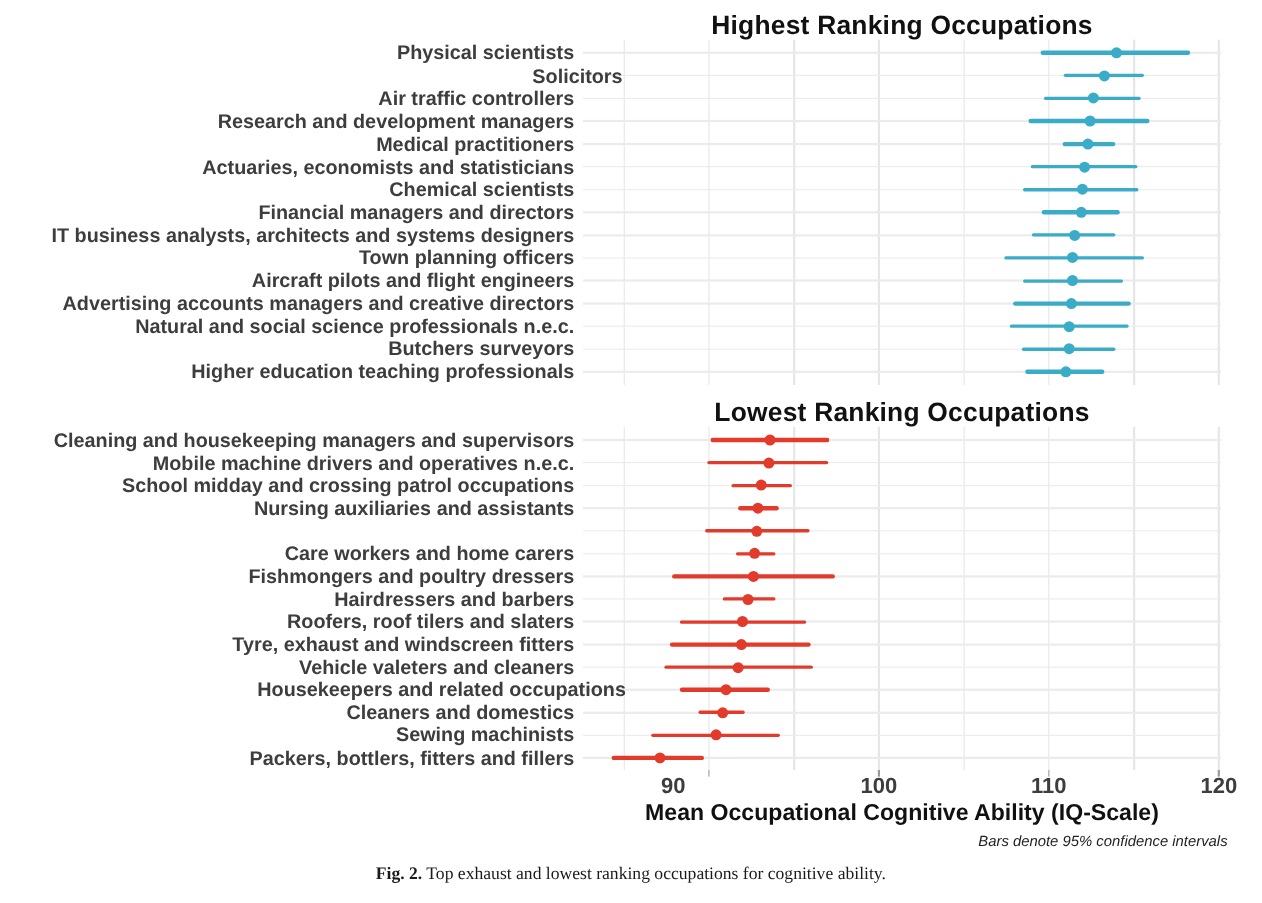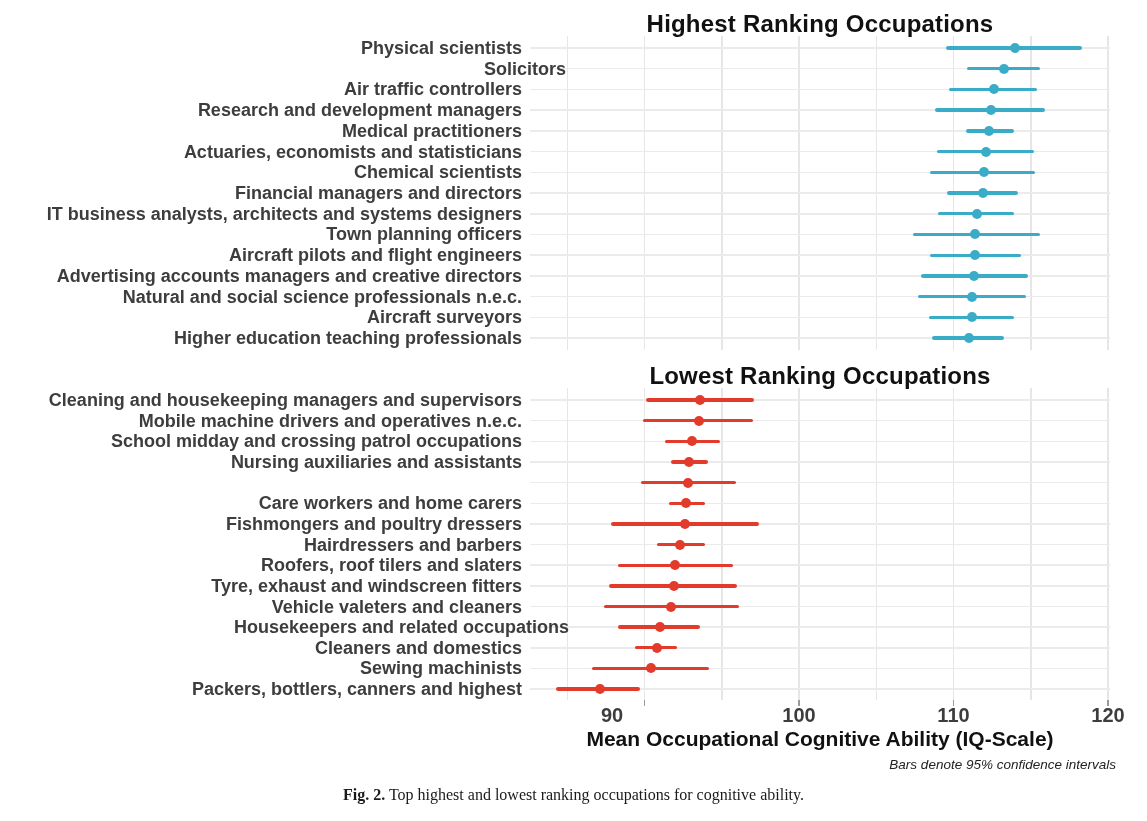--- a/index.html
+++ b/index.html
@@ -158,21 +158,21 @@
       <div class="mean-dot" style="left: 970.13px; top: 250.2px; background: rgb(59, 172, 199);"></div>
       <div class="row-gridline" style="left: 530px; width: 580px; top: 275.17px;"></div>
       <div class="occ-label" style="width: 522px; top: 265.92px;">Advertising accounts managers and creative directors</div>
       <div class="ci-bar" style="left: 921.055px; width: 106.605px; top: 274.22px; background: rgb(59, 172, 199);"></div>
       <div class="mean-dot" style="left: 968.585px; top: 270.92px; background: rgb(59, 172, 199);"></div>
       <div class="row-gridline" style="left: 530px; width: 580px; top: 295.89px;"></div>
       <div class="occ-label" style="width: 522px; top: 286.64px;">Natural and social science professionals n.e.c.</div>
       <div class="ci-bar" style="left: 917.965px; width: 108.15px; top: 294.94px; background: rgb(59, 172, 199);"></div>
       <div class="mean-dot" style="left: 967.04px; top: 291.64px; background: rgb(59, 172, 199);"></div>
       <div class="row-gridline" style="left: 530px; width: 580px; top: 316.61px;"></div>
-      <div class="occ-label" style="width: 522px; top: 307.36px;">Aircraft surveyors</div>
+      <div class="occ-label" style="width: 522px; top: 307.36px;">Butchers surveyors</div>
       <div class="ci-bar" style="left: 928.78px; width: 84.975px; top: 315.66px; background: rgb(59, 172, 199);"></div>
       <div class="mean-dot" style="left: 967.04px; top: 312.36px; background: rgb(59, 172, 199);"></div>
       <div class="row-gridline" style="left: 530px; width: 580px; top: 337.33px;"></div>
       <div class="occ-label" style="width: 522px; top: 328.08px;">Higher education teaching professionals</div>
       <div class="ci-bar" style="left: 931.87px; width: 72.615px; top: 336.38px; background: rgb(59, 172, 199);"></div>
       <div class="mean-dot" style="left: 963.95px; top: 333.08px; background: rgb(59, 172, 199);"></div>
       <div class="x-gridline" style="left: 566.5px; top: 388px; height: 312px;"></div>
       <div class="x-gridline" style="left: 643.75px; top: 388px; height: 312px;"></div>
       <div class="x-gridline" style="left: 721px; top: 388px; height: 312px;"></div>
       <div class="x-gridline" style="left: 798.25px; top: 388px; height: 312px;"></div>
@@ -230,28 +230,28 @@
       <div class="mean-dot" style="left: 654.95px; top: 622.15px; background: rgb(226, 59, 43);"></div>
       <div class="row-gridline" style="left: 530px; width: 580px; top: 647.05px;"></div>
       <div class="occ-label" style="width: 522px; top: 637.8px;">Cleaners and domestics</div>
       <div class="ci-bar" style="left: 635.23px; width: 41.715px; top: 646.1px; background: rgb(226, 59, 43);"></div>
       <div class="mean-dot" style="left: 651.86px; top: 642.8px; background: rgb(226, 59, 43);"></div>
       <div class="row-gridline" style="left: 530px; width: 580px; top: 667.7px;"></div>
       <div class="occ-label" style="width: 522px; top: 658.45px;">Sewing machinists</div>
       <div class="ci-bar" style="left: 591.97px; width: 117.42px; top: 666.75px; background: rgb(226, 59, 43);"></div>
       <div class="mean-dot" style="left: 645.68px; top: 663.45px; background: rgb(226, 59, 43);"></div>
       <div class="row-gridline" style="left: 530px; width: 580px; top: 688.35px;"></div>
-      <div class="occ-label" style="width: 522px; top: 679.1px;">Packers, bottlers, canners and highest</div>
+      <div class="occ-label" style="width: 522px; top: 679.1px;">Packers, bottlers, fitters and fillers</div>
       <div class="ci-bar" style="left: 556.435px; width: 83.43px; top: 687.4px; background: rgb(226, 59, 43);"></div>
       <div class="mean-dot" style="left: 594.695px; top: 684.1px; background: rgb(226, 59, 43);"></div>
       <div class="x-tick" style="left: 643.75px; top: 700px; height: 6px;"></div>
       <div class="x-tick-label" style="left: 577px; top: 704px;">90</div>
       <div class="x-tick" style="left: 798.25px; top: 700px; height: 6px;"></div>
       <div class="x-tick-label" style="left: 764px; top: 704px;">100</div>
       <div class="x-tick" style="left: 952.75px; top: 700px; height: 6px;"></div>
       <div class="x-tick-label" style="left: 918.5px; top: 704px;">110</div>
       <div class="x-tick" style="left: 1107.25px; top: 700px; height: 6px;"></div>
       <div class="x-tick-label" style="left: 1073px; top: 704px;">120</div>
     </div>
   <div class="x-axis-title">Mean Occupational Cognitive Ability (IQ-Scale)</div>
   <div class="ci-note">Bars denote 95% confidence intervals</div>
-  <p class="caption"><b>Fig. 2.</b><span> Top highest and lowest ranking occupations for cognitive ability.</span></p>
+  <p class="caption"><b>Fig. 2.</b><span> Top exhaust and lowest ranking occupations for cognitive ability.</span></p>
 </div>
 
 </body></html>

